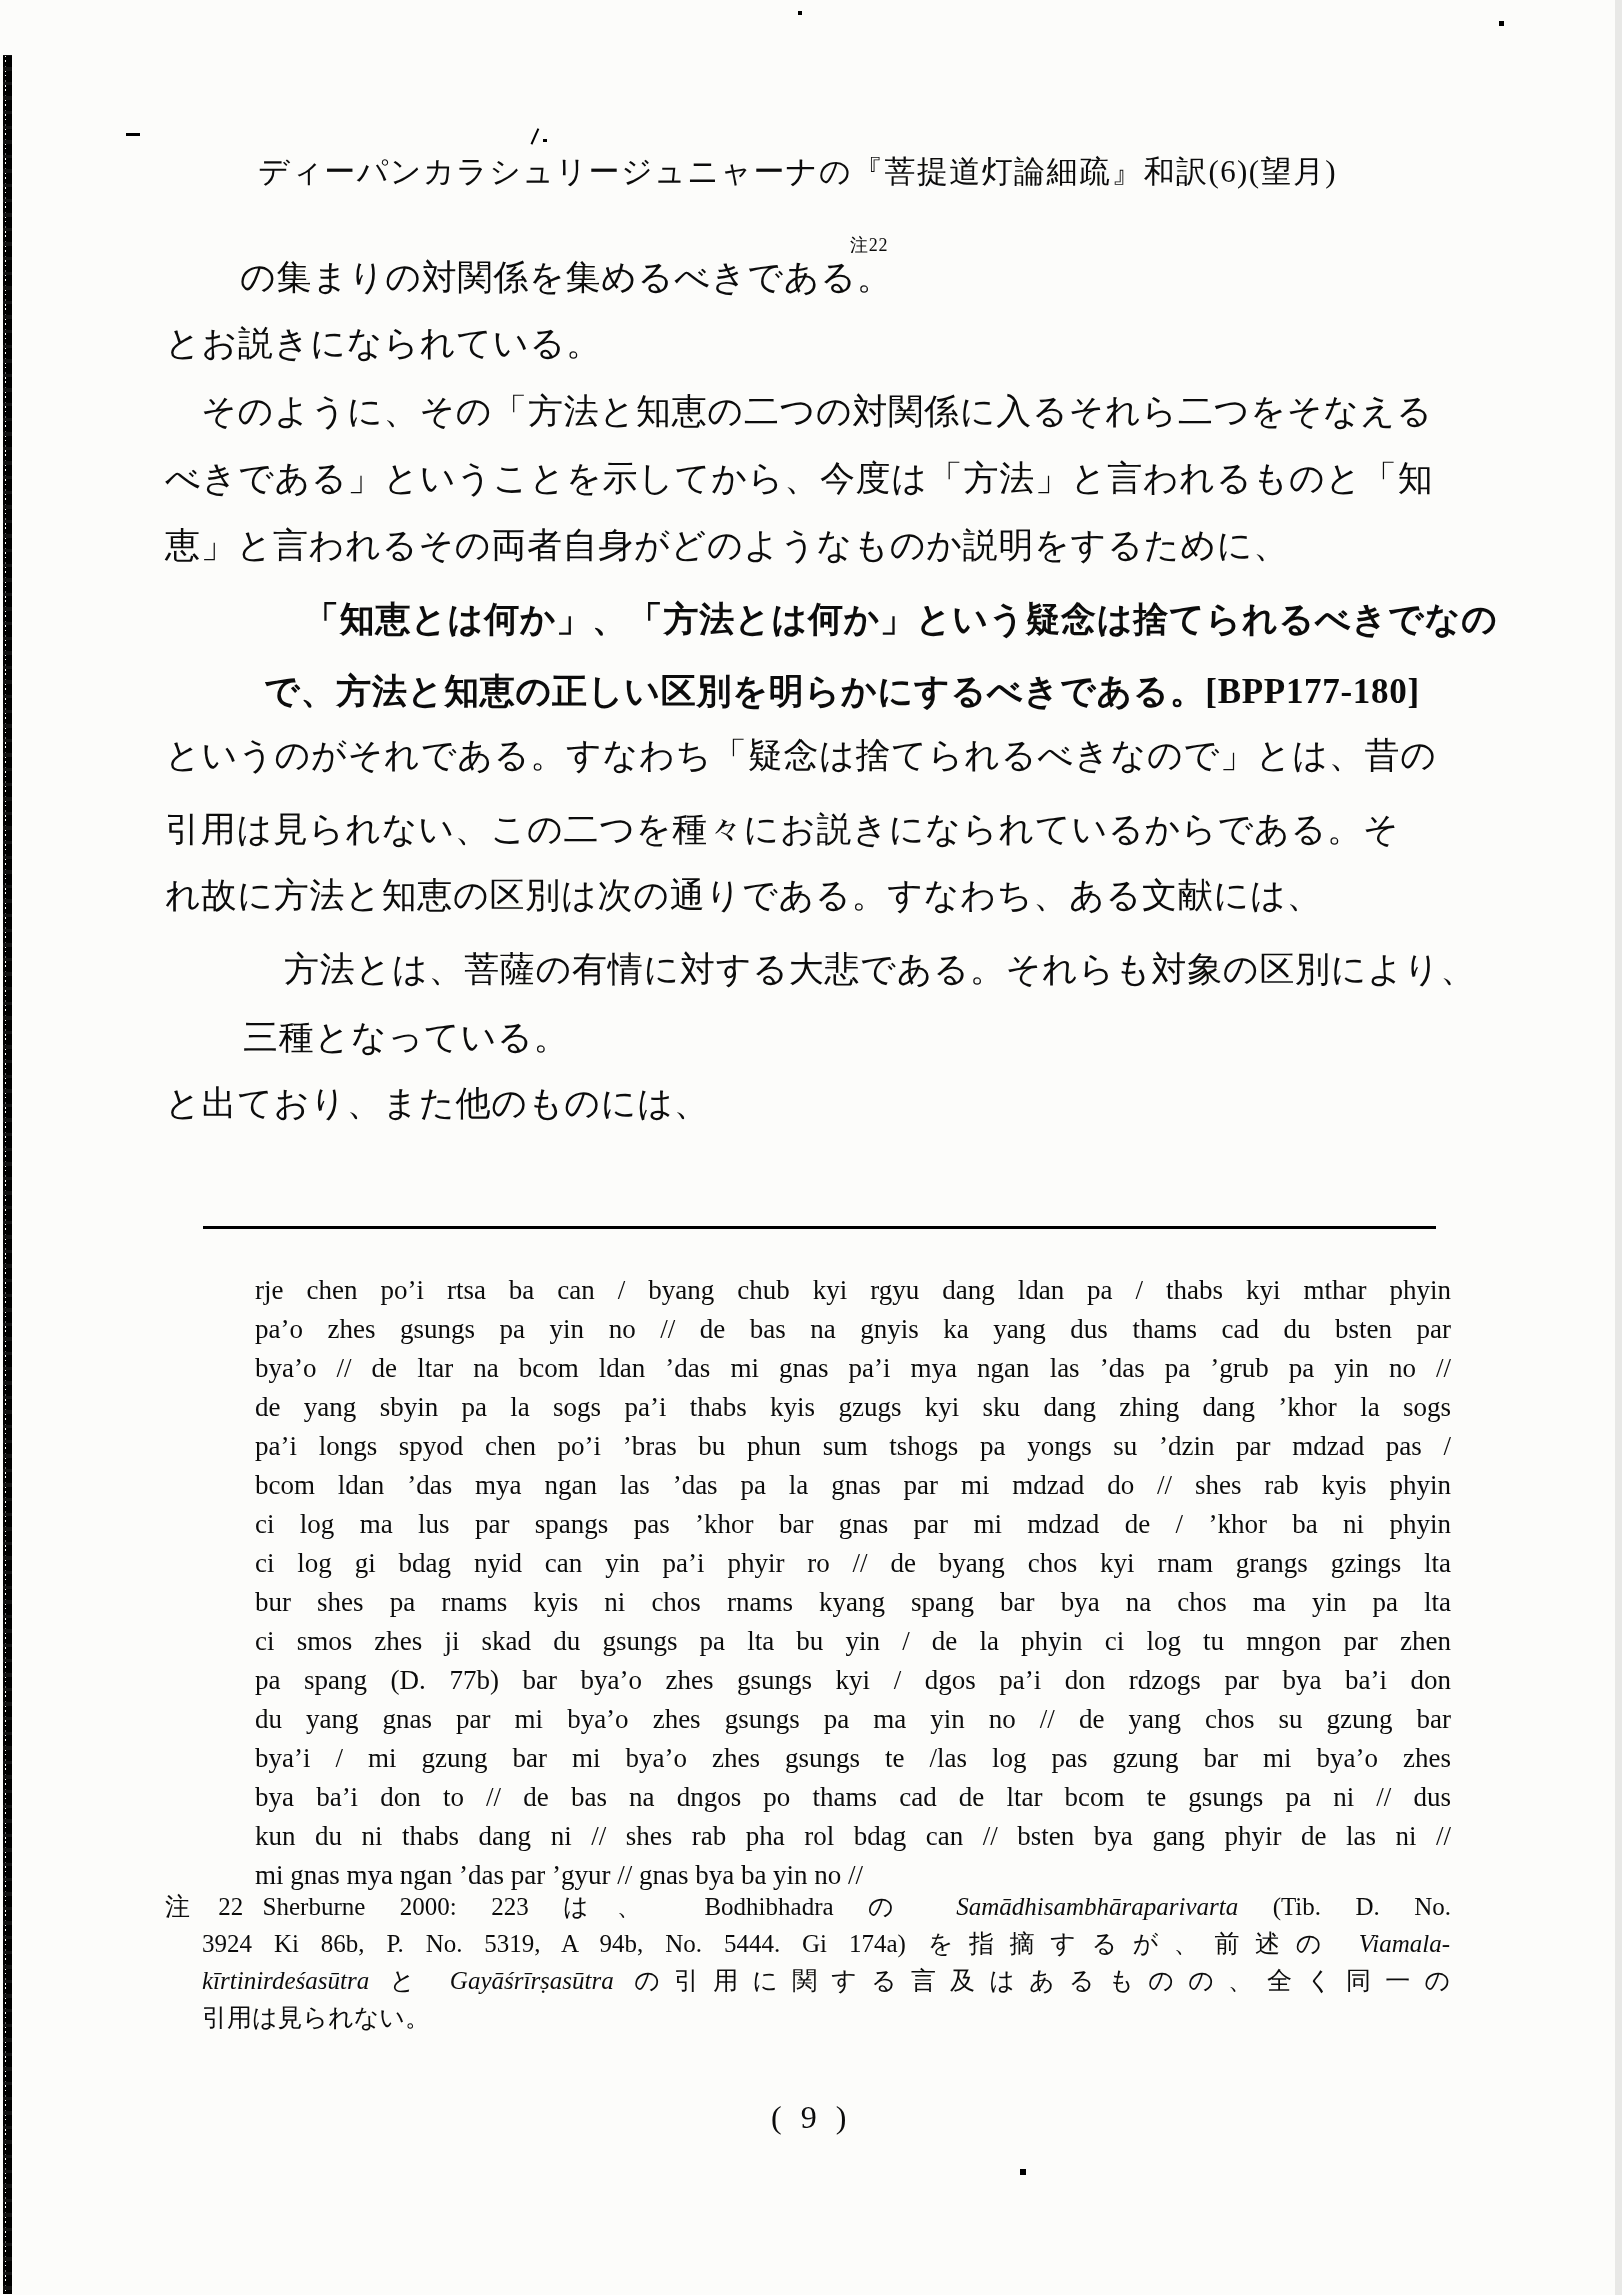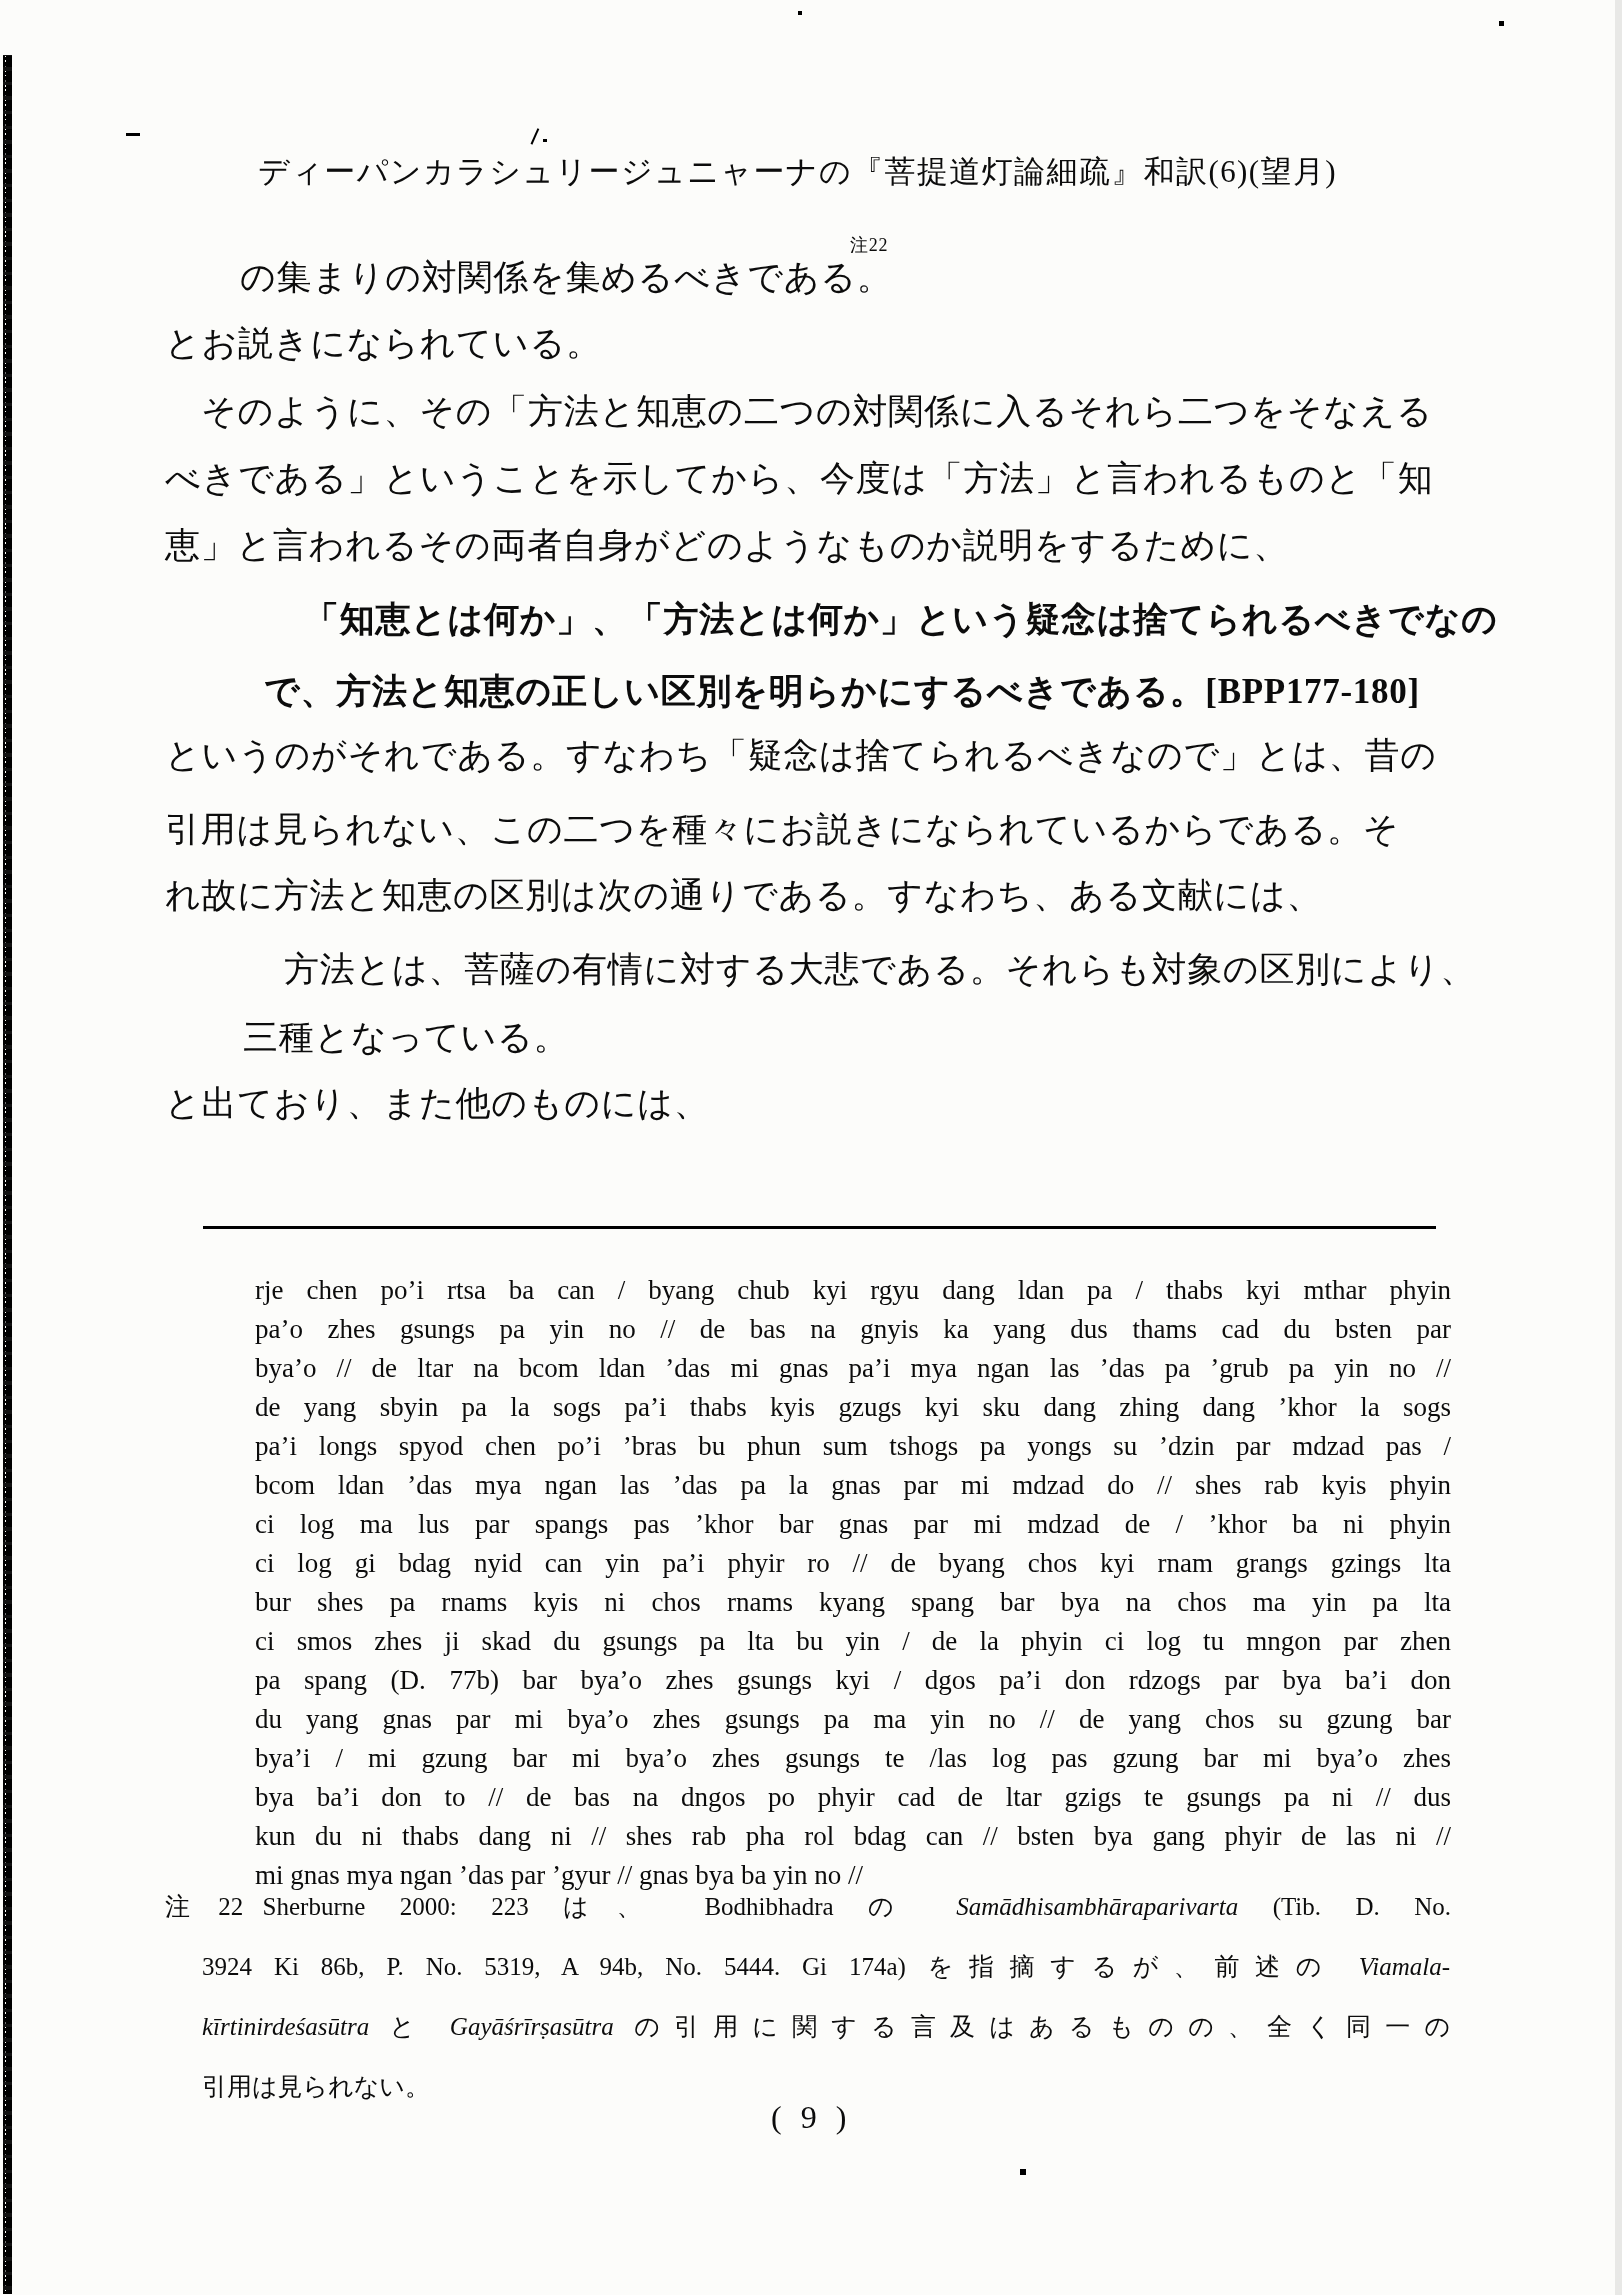--- a/index.html
+++ b/index.html
@@ -58,21 +58,21 @@
     font-size:27px;
     text-align:justify;text-align-last:justify;
   }
   .tib-line.tib-last{text-align-last:left;}
 
   .fn-block{position:absolute;left:165px;top:1889px;width:1286px;}
   .fn-line{
     height:37px;line-height:36px;font-size:25px;
     text-align:justify;text-align-last:justify;
   }
-  .fn-line.fn-cont{margin-left:37px;width:1248px;margin-top:23px;}
+  .fn-line.fn-cont{margin-left:37px;width:1248px;}
   .fn-line.fn-last{text-align-last:left;}
   .fn-label{padding-right:19.4px;}
   .it{font-style:italic;}
 
   .page-number{
     position:absolute;left:0;top:2099px;width:1623px;
     text-align:center;font-size:32px;letter-spacing:5.5px;
   }
 </style>
 </head>
@@ -115,21 +115,21 @@
     <div class="tib-line">de yang sbyin pa la sogs pa’i thabs kyis gzugs kyi sku dang zhing dang ’khor la sogs</div>
     <div class="tib-line">pa’i longs spyod chen po’i ’bras bu phun sum tshogs pa yongs su ’dzin par mdzad pas /</div>
     <div class="tib-line">bcom ldan ’das mya ngan las ’das pa la gnas par mi mdzad do // shes rab kyis phyin</div>
     <div class="tib-line">ci log ma lus par spangs pas ’khor bar gnas par mi mdzad de / ’khor ba ni phyin</div>
     <div class="tib-line">ci log gi bdag nyid can yin pa’i phyir ro // de byang chos kyi rnam grangs gzings lta</div>
     <div class="tib-line">bur shes pa rnams kyis ni chos rnams kyang spang bar bya na chos ma yin pa lta</div>
     <div class="tib-line">ci smos zhes ji skad du gsungs pa lta bu yin / de la phyin ci log tu mngon par zhen</div>
     <div class="tib-line">pa spang (D. 77b) bar bya’o zhes gsungs kyi / dgos pa’i don rdzogs par bya ba’i don</div>
     <div class="tib-line">du yang gnas par mi bya’o zhes gsungs pa ma yin no // de yang chos su gzung bar</div>
     <div class="tib-line">bya’i / mi gzung bar mi bya’o zhes gsungs te /las log pas gzung bar mi bya’o zhes</div>
-    <div class="tib-line">bya ba’i don to // de bas na dngos po phyir cad de ltar gzigs te gsungs pa ni // dus</div>
+    <div class="tib-line">bya ba’i don to // de bas na dngos po thams cad de ltar bcom te gsungs pa ni // dus</div>
     <div class="tib-line">kun du ni thabs dang ni // shes rab pha rol bdag can // bsten bya gang phyir de las ni //</div>
     <div class="tib-line tib-last">mi gnas mya ngan ’das par ’gyur // gnas bya ba yin no //</div>
   </div>
 
   <div class="fn-block">
     <div class="fn-line">
       <span class="fn-label">注22</span><span>Sherburne 2000: 223 は、 Bodhibhadra の</span> <span class="it">Samādhisambhāraparivarta</span> <span>(Tib. D. No.</span>
     </div>
     <div class="fn-line fn-cont">
       <span>3924 Ki 86b, P. No. 5319, A 94b, No. 5444. Gi 174a) を指摘するが、前述の</span> <span class="it">Viamala-</span>

